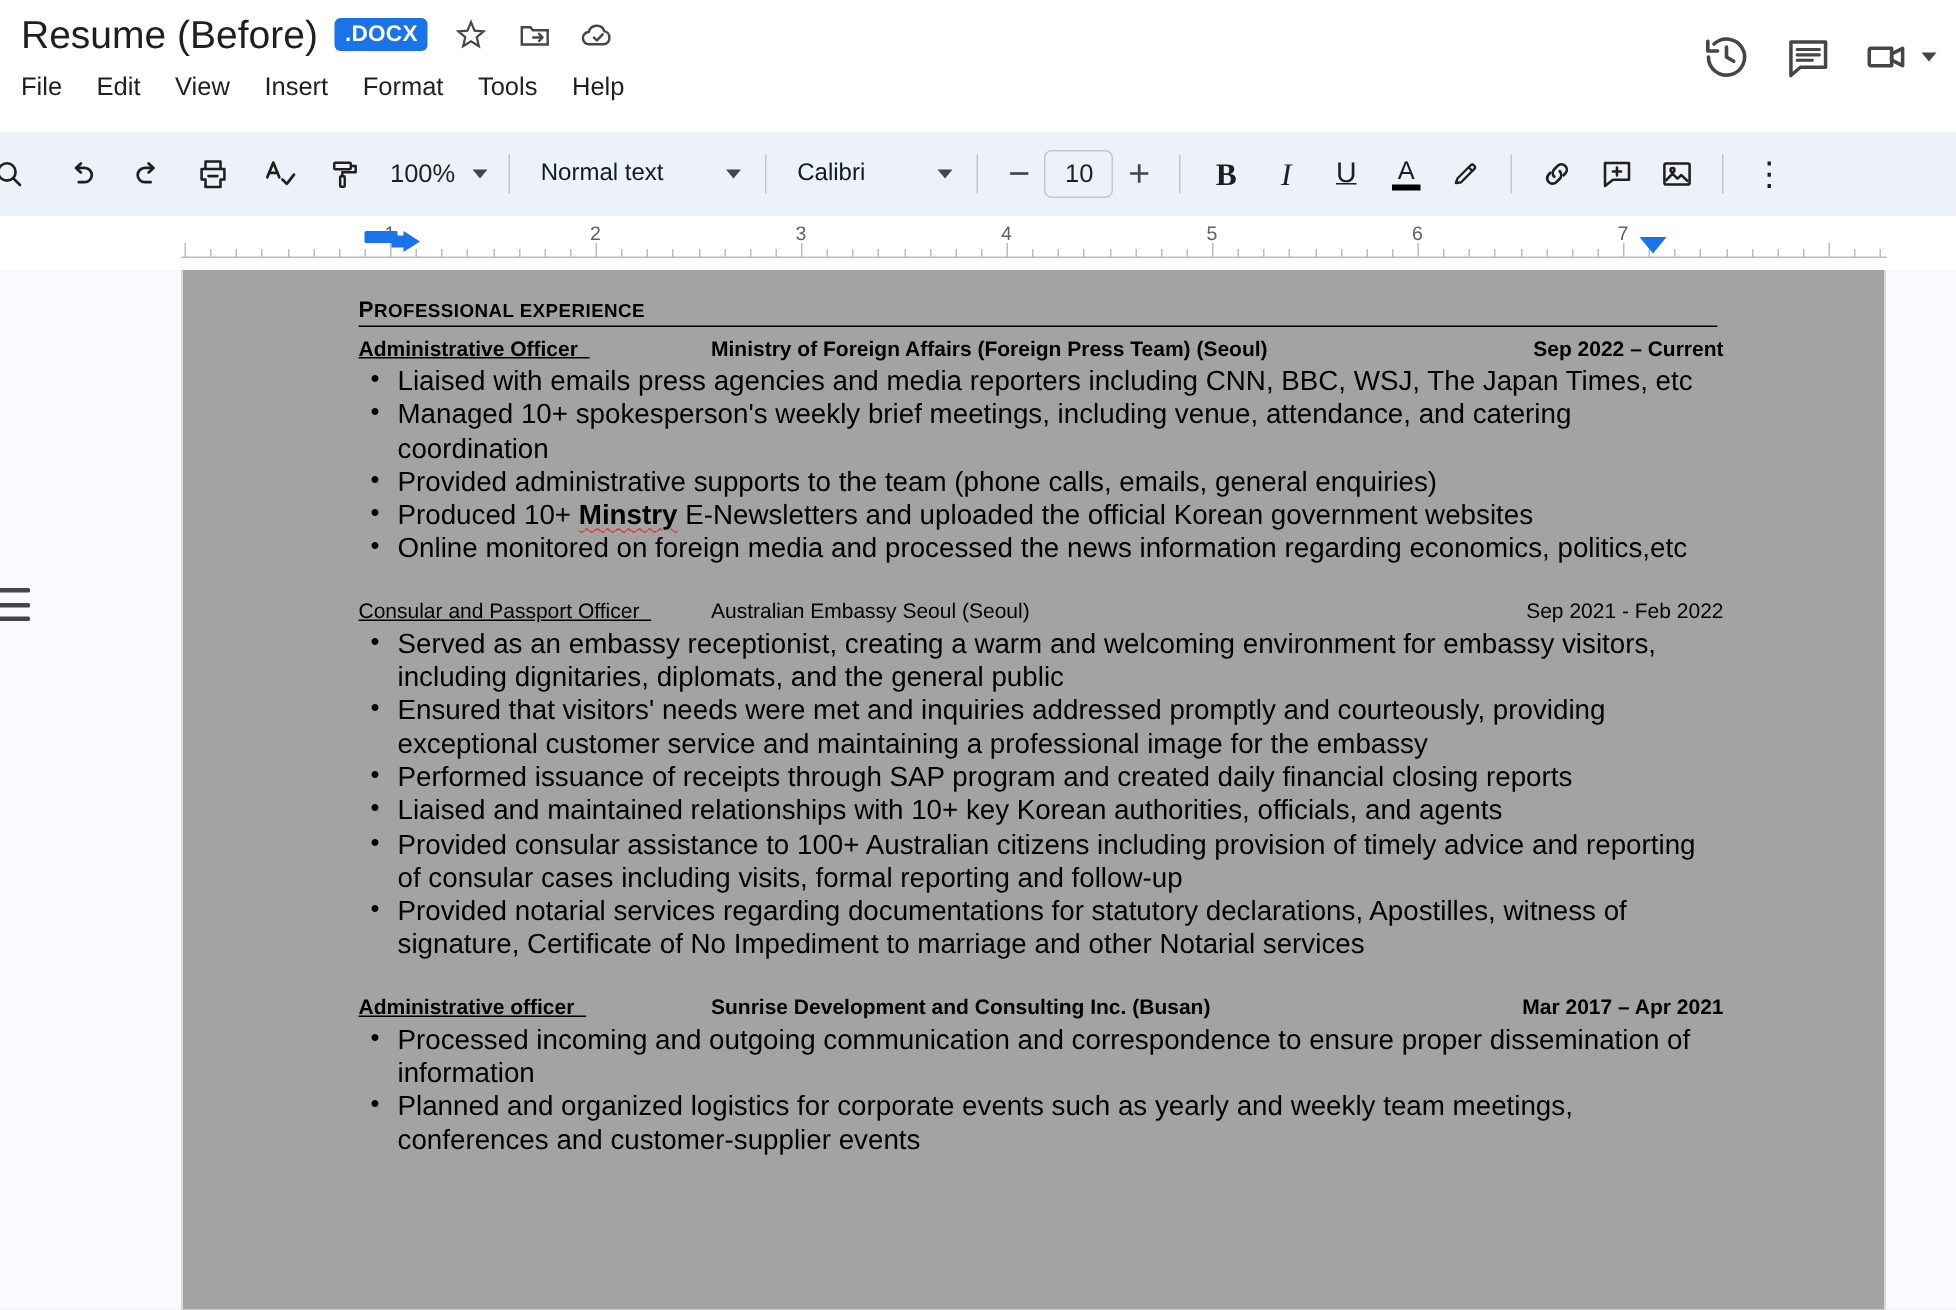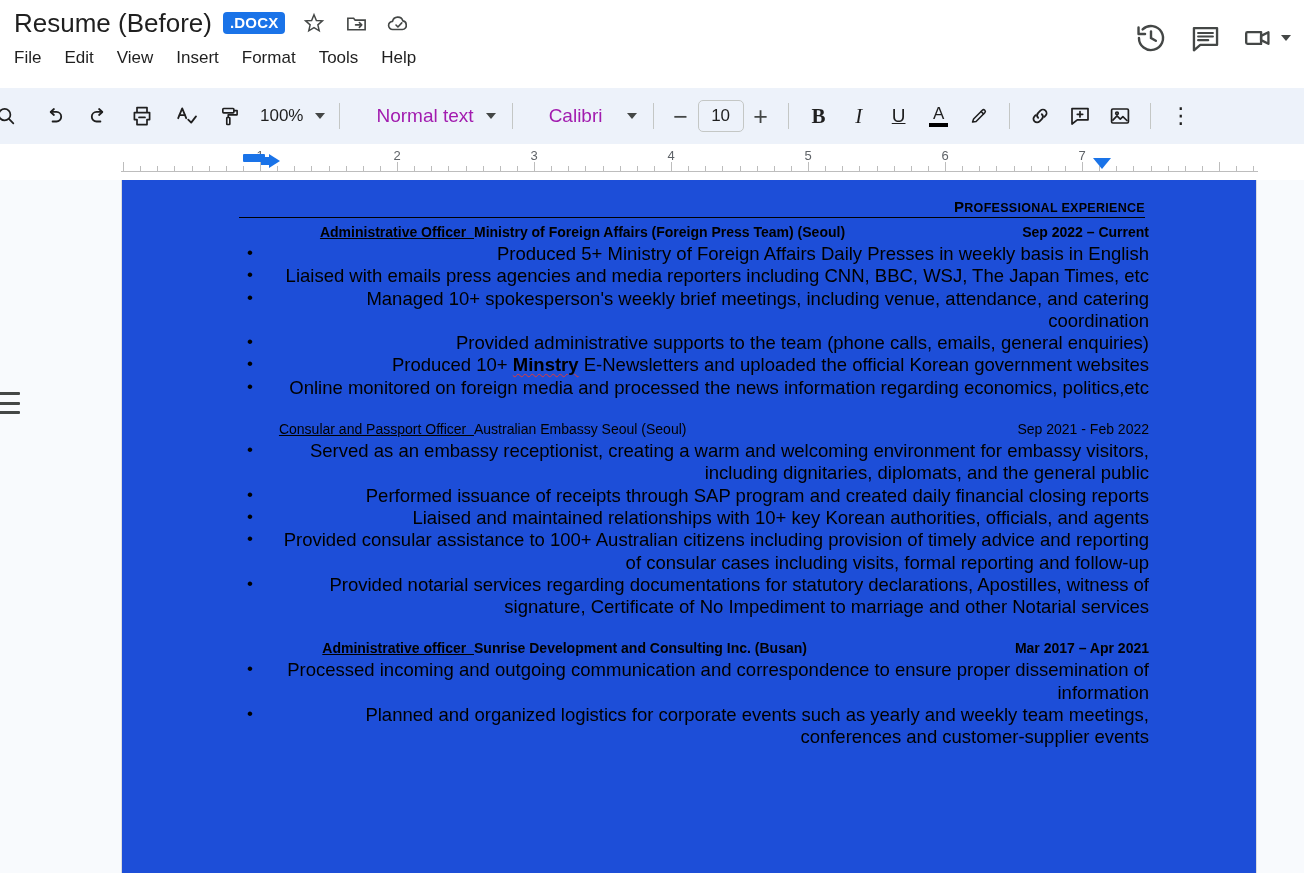--- a/index.html
+++ b/index.html
@@ -74,21 +74,21 @@
   #zoom-ctl .lbl { font-size: 17px; color: #1f1f1f; }
   .caret {
     width: 0; height: 0; border-left: 5px solid transparent;
     border-right: 5px solid transparent; border-top: 6px solid #444746;
     margin-left: 12px;
   }
   .dd {
     display: flex; align-items: center; height: 34px; padding: 0 6px 0 10px;
     border-radius: 4px; flex: none;
   }
-  .dd .lbl { font-size: 19px; color: #a21caf; white-space: nowrap; margin-left: 16px; }
+  .dd .lbl { font-size: 16px; color: #0f172a; white-space: nowrap; }
   #style-dd { min-width: 150px; justify-content: space-between; }
   #font-dd { min-width: 120px; justify-content: space-between; }
   #size-wrap { display: flex; align-items: center; gap: 0px; flex: none; }
   .step-btn {
     width: 34px; height: 34px; display: flex; align-items: center;
     justify-content: center; font-size: 25px; color: #444746; line-height: 1;
   }
   #size-box {
     width: 46px; height: 32px; border: 1px solid #c4c7c5; border-radius: 5px;
     background: #edf2fa; display: flex; align-items: center;
@@ -151,21 +151,21 @@
   #outline-btn span:nth-child(2){ width: 28px; }
   #outline-btn span:nth-child(3){ width: 28px; }
 
   
   #canvas {
     position: absolute; left: 0; top: 180px; width: 1304px; height: 693px;
     background: #f8fafd;
   }
   #page {
     position: absolute; left: 121px; top: 0px; width: 1136px; height: 693px;
-    background: #1d4ed8; border-left: 1px solid #dadce0; border-right: 1px solid #dadce0; text-align: right;
+    background: #a3a3a3; border-left: 1px solid #dadce0; border-right: 1px solid #dadce0;
   }
   #doc-body {
     position: absolute; left: 117px; top: 18px; width: 910px;
     font-family: "Liberation Sans", sans-serif;
     color: #000000;
   }
 
   .sec-head {
     font-size: 15px; font-weight: bold; letter-spacing: .3px;
     border-bottom: 1.5px solid #000; padding-bottom: 2px; width: 906px;
@@ -493,35 +493,35 @@
         <span>P</span><span class="smallcap">ROFESSIONAL EXPERIENCE</span>
       </div>
 
       <div id="jobs-host">
           <div class="job-row">
             <span class="job-title bold" style="width: 235px;">Administrative Officer&nbsp;&nbsp;</span>
             <span class="job-org bold">Ministry of Foreign Affairs (Foreign Press Team) (Seoul)</span>
             <span class="job-date bold">Sep 2022 – Current</span>
           </div>
           <ul class="bullets">
-            <li>Produced 5+ Ministry of Foreign Affairs Daily Presses in weekly basis in English</li>
             <li>Liaised with emails press agencies and media reporters including CNN, BBC, WSJ, The Japan Times, etc</li>
             <li>Managed 10+ spokesperson's weekly brief meetings, including venue, attendance, and catering coordination</li>
             <li>Provided administrative supports to the team (phone calls, emails, general enquiries)</li>
             <li>Produced 10+ <span class="misspell">Minstry</span> E-Newsletters and uploaded the official Korean government websites</li>
             <li>Online monitored on foreign media  and processed the news information regarding economics, politics,etc</li>
           </ul>
           <div class="spacer"></div>
           <div class="job-row">
             <span class="job-title" style="width: 235px;">Consular and Passport Officer&nbsp;&nbsp;</span>
             <span class="job-org">Australian Embassy Seoul (Seoul)</span>
             <span class="job-date">Sep 2021 - Feb 2022</span>
           </div>
           <ul class="bullets">
             <li>Served as an embassy receptionist, creating a warm and welcoming environment for embassy visitors, including dignitaries, diplomats, and the general public</li>
+            <li>Ensured that visitors' needs were met and inquiries addressed promptly and courteously, providing exceptional customer service and maintaining a professional image for the embassy</li>
             <li>Performed issuance of receipts through SAP program and created daily financial closing reports</li>
             <li>Liaised and maintained relationships with 10+ key Korean authorities, officials, and agents</li>
             <li>Provided consular assistance to 100+ Australian citizens including provision of timely advice and reporting of consular cases including visits, formal reporting and follow-up</li>
             <li>Provided notarial services regarding documentations for statutory declarations, Apostilles, witness of signature, Certificate of No Impediment to marriage and other Notarial services</li>
           </ul>
           <div class="spacer"></div>
           <div class="job-row">
             <span class="job-title bold" style="width: 235px;">Administrative officer&nbsp;&nbsp;</span>
             <span class="job-org bold">Sunrise Development and Consulting Inc. (Busan)</span>
             <span class="job-date bold">Mar 2017 – Apr 2021</span>

